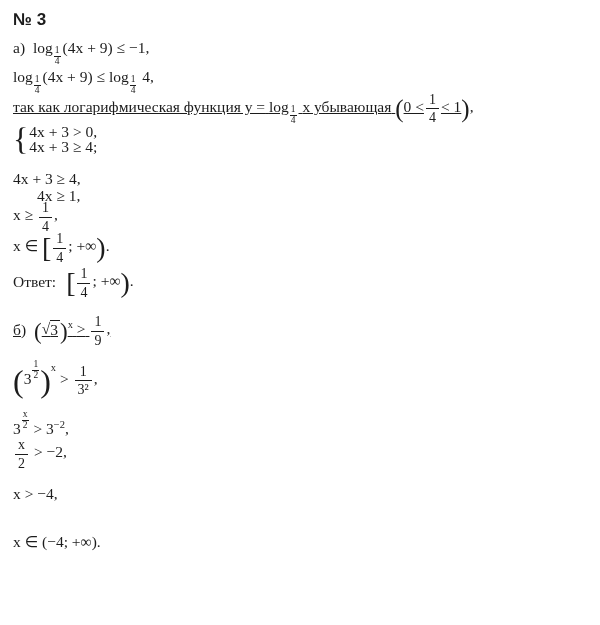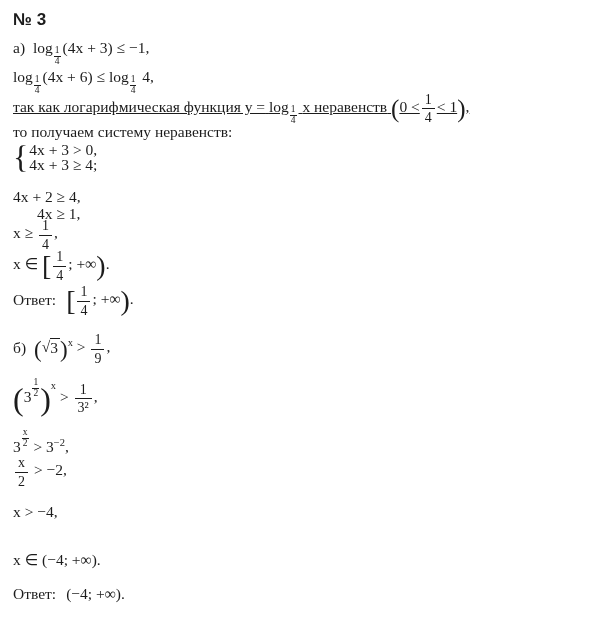--- a/index.html
+++ b/index.html
@@ -17,21 +17,21 @@
   .l-a1{height:30px;margin-top:8px;}
   .l-a2{height:28px;}
   .l-a3{height:26px;text-decoration:underline;}
   .l-a4{height:17px;margin-top:1px;}
   .l-sys{height:32px;margin-top:1px;}
   .l-a5{height:16px;margin-top:16px;}
   .l-a6{height:16px;margin-top:1px;margin-left:24px;}
   .l-a7{height:26px;}
   .l-a8{height:30px;margin-top:3px;}
   .l-ansa{height:30px;margin-top:5px;}
-  .l-b1{height:32px;margin-top:17px;}
+  .l-b1{height:32px;margin-top:17px;text-decoration:underline;}
   .l-b2{height:36px;margin-top:14px;}
   .l-b3{height:26px;margin-top:14px;}
   .l-b4{height:18px;margin-top:15px;font-size:15px;}
   .l-b5{height:28px;margin-top:3px;}
   .l-b6{height:16px;margin-top:18px;text-align:right;}
   .l-b7{height:20px;margin-top:30px;}
   .l-ansb{height:20px;margin-top:14px;}
 
   .part-label{margin-right:8px;}
   .ans-label{margin-right:10px;text-align:center;}
@@ -74,53 +74,50 @@
 </style>
 </head>
 <body>
 
 <div class="doc">
 
   <div class="l-header">№ 3</div>
 
   <div class="line l-a1">
     <span class="row">
-      <span class="part-label">а)</span><span>log</span><span class="logsub"><span class="n">1</span><span class="d">4</span></span><span>(4x + 3) ≤ −1,</span>
+      <span class="part-label">а)</span><span>log</span><span class="logsub"><span class="n">1</span><span class="d">4</span></span><span>(4x + 9) ≤ −1,</span>
     </span>
   </div>
 
   <div class="line l-a2">
     <span class="row">
-      <span>log</span><span class="logsub"><span class="n">1</span><span class="d">4</span></span><span>(4x + 6) ≤</span>
+      <span>log</span><span class="logsub"><span class="n">1</span><span class="d">4</span></span><span>(4x + 9) ≤</span>
       <span>log</span><span class="logsub"><span class="n">1</span><span class="d">4</span></span>
       <span>4,</span>
     </span>
   </div>
 
   <div class="line l-a3">
     <span class="row">
       <span>так как логарифмическая функция y =</span>
       <span>log</span><span class="logsub"><span class="n">1</span><span class="d">4</span></span>
-      <span>x неравенств</span>
+      <span>x убывающая</span>
       <span class="big d25">(</span><span>0 &lt;</span><span class="frac"><span class="num">1</span><span class="den">4</span></span><span>&lt; 1</span><span class="big d25">)</span><span>,</span>
     </span>
   </div>
 
-  <div class="line l-a4">
-    <span class="row"><span>то получаем систему неравенств:</span></span>
-  </div>
 
   <div class="line l-sys">
     <span class="row">
       <span class="big brace">{</span><span class="sysrows"><span class="sysrow">4x + 3 &gt; 0,</span><span class="sysrow">4x + 3 ≥ 4;</span></span>
     </span>
   </div>
 
   <div class="line l-a5">
-    <span class="row"><span>4x + 2 ≥ 4,</span></span>
+    <span class="row"><span>4x + 3 ≥ 4,</span></span>
   </div>
 
   <div class="line l-a6">
     <span class="row"><span>4x ≥ 1,</span></span>
   </div>
 
   <div class="line l-a7">
     <span class="row">
       <span>x ≥</span>
       <span class="frac"><span class="num">1</span><span class="den">4</span></span><span>,</span>
@@ -172,19 +169,14 @@
   </div>
 
   <div class="line l-b6">
     <span class="row"><span>x &gt; −4,</span></span>
   </div>
 
   <div class="line l-b7">
     <span class="row"><span>x ∈ (−4; +∞).</span></span>
   </div>
 
-  <div class="line l-ansb">
-    <span class="row">
-      <span class="ans-label">Ответ:</span><span>(−4; +∞).</span>
-    </span>
-  </div>
 
 </div>
 
 </body></html>

